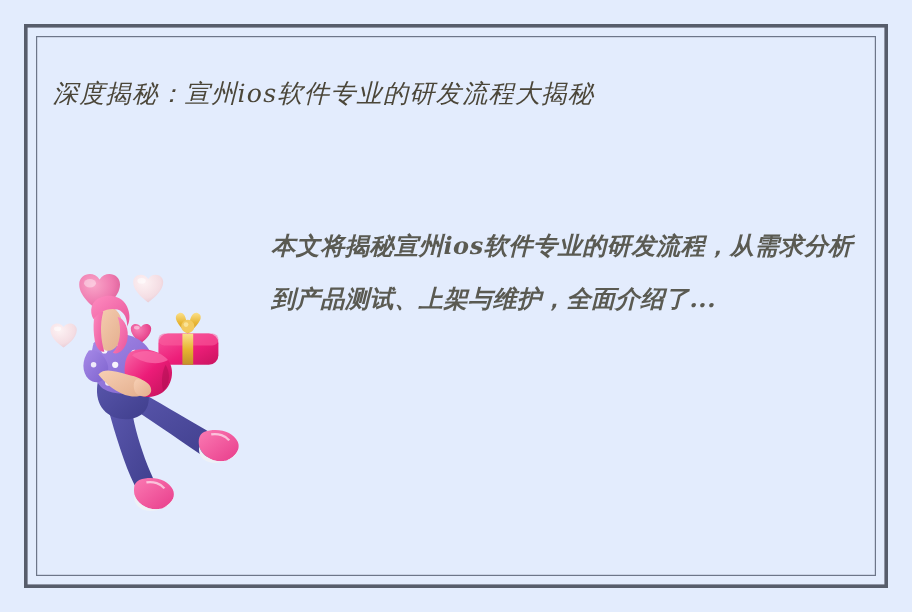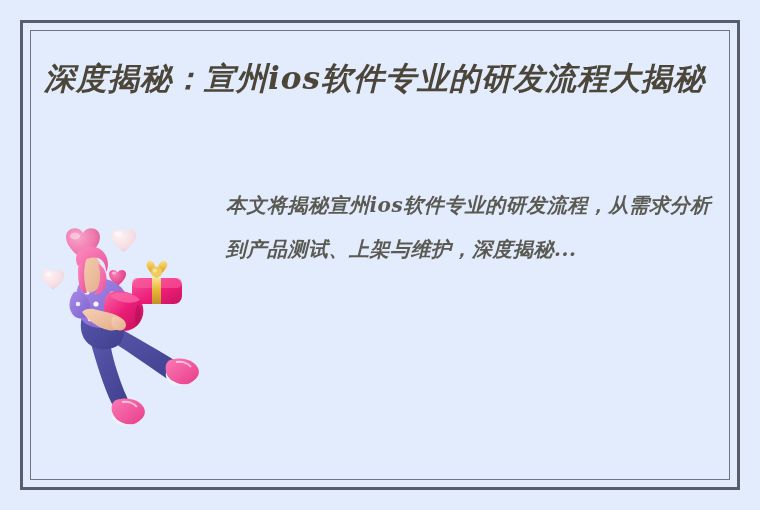--- a/index.html
+++ b/index.html
@@ -44,23 +44,23 @@
     pointer-events: none;
   }
 
   
   .title {
     position: absolute;
     left: 44px;
     top: 55px;
     width: 690px;
     font-family: "DejaVu Serif", "Liberation Serif", serif;
-    font-size: 31px;
+    font-size: 21px;
     line-height: 46px;
-    font-weight: 700;
+    font-weight: 400;
     font-style: italic;
     letter-spacing: 1px;
     color: #4b4639;
     white-space: pre-wrap;
   }
 
   
   .summary {
     position: absolute;
     left: 226px;
@@ -89,21 +89,21 @@
 </head>
 <body>
 
 <div id="card">
 
   <div class="frame-outer"></div>
   <div class="frame-inner"></div>
 
   <div class="title">深度揭秘：宣州ios软件专业的研发流程大揭秘</div>
 
-  <div class="summary">本文将揭秘宣州ios软件专业的研发流程，从需求分析到产品测试、上架与维护，深度揭秘...</div>
+  <div class="summary">本文将揭秘宣州ios软件专业的研发流程，从需求分析到产品测试、上架与维护，全面介绍了...</div>
 
   <div class="illustration">
     <svg viewBox="0 0 186 216" width="186" height="216" xmlns="http://www.w3.org/2000/svg">
       <defs>
         <radialGradient id="gHeartBig" cx="35%" cy="28%" r="78%">
           <stop offset="0%" stop-color="#f9a6c9"></stop>
           <stop offset="60%" stop-color="#ef7bb0"></stop>
           <stop offset="100%" stop-color="#d85b95"></stop>
         </radialGradient>
         <radialGradient id="gHeartPale" cx="35%" cy="28%" r="80%">

